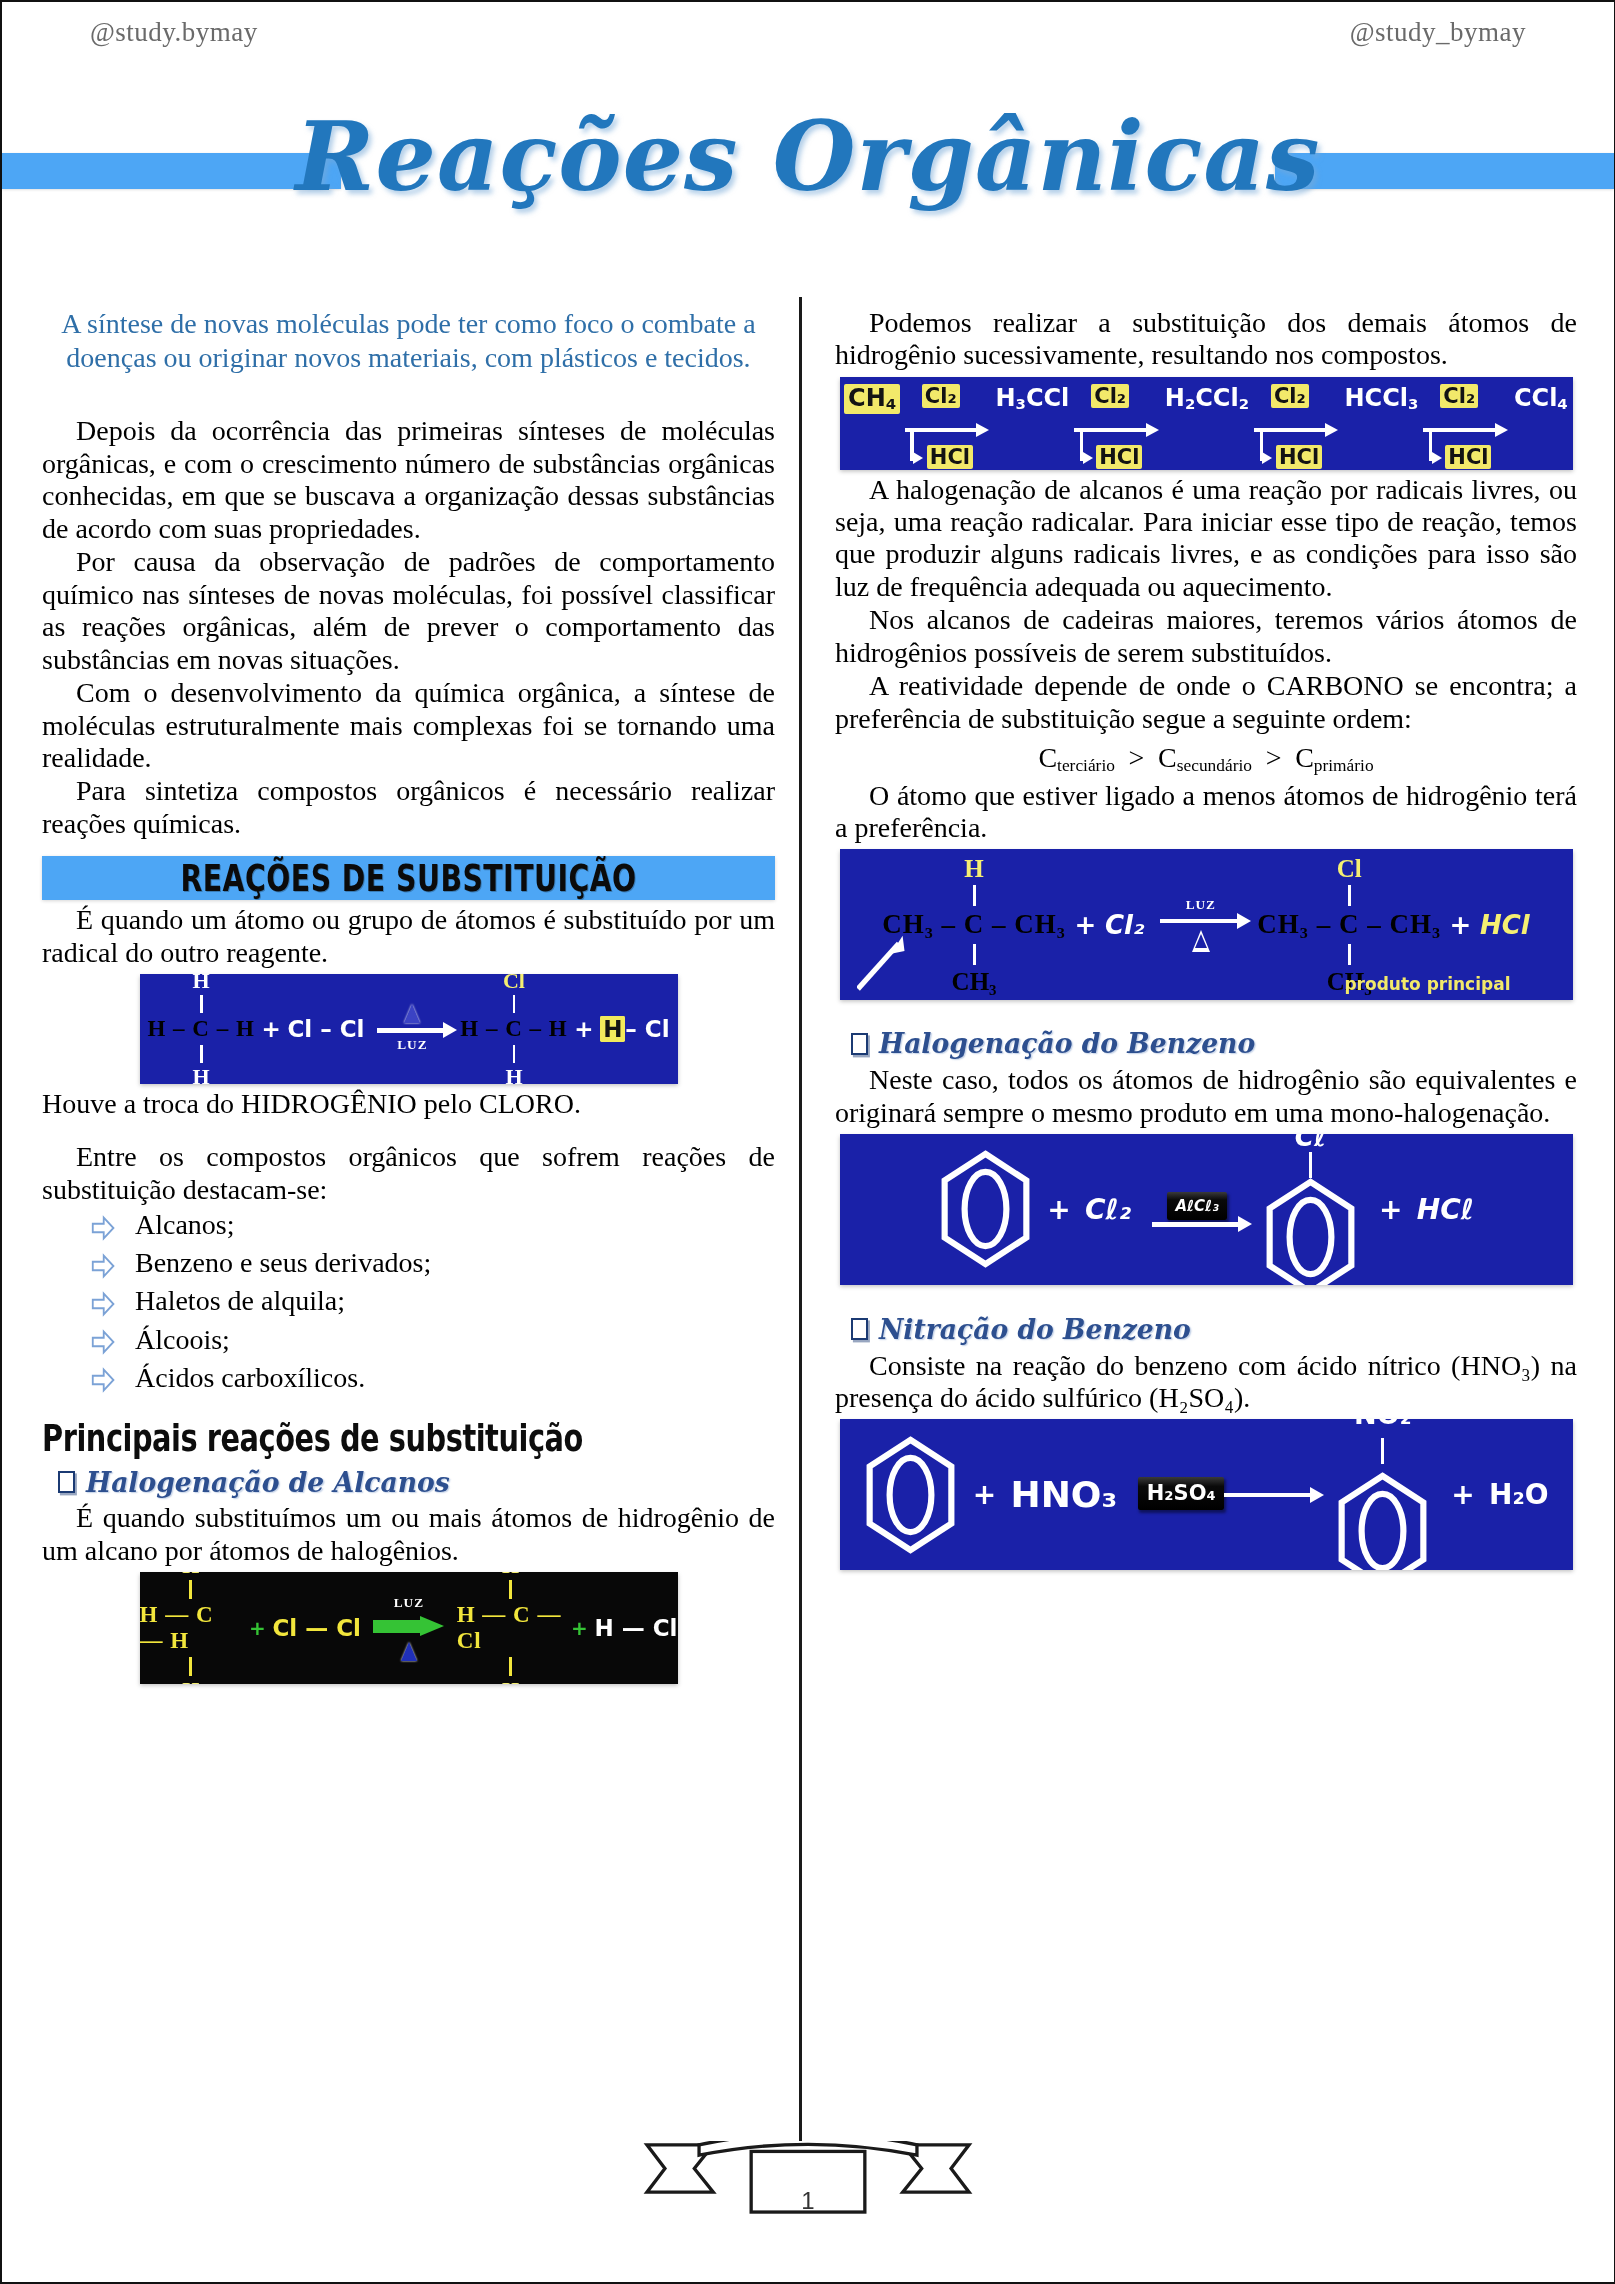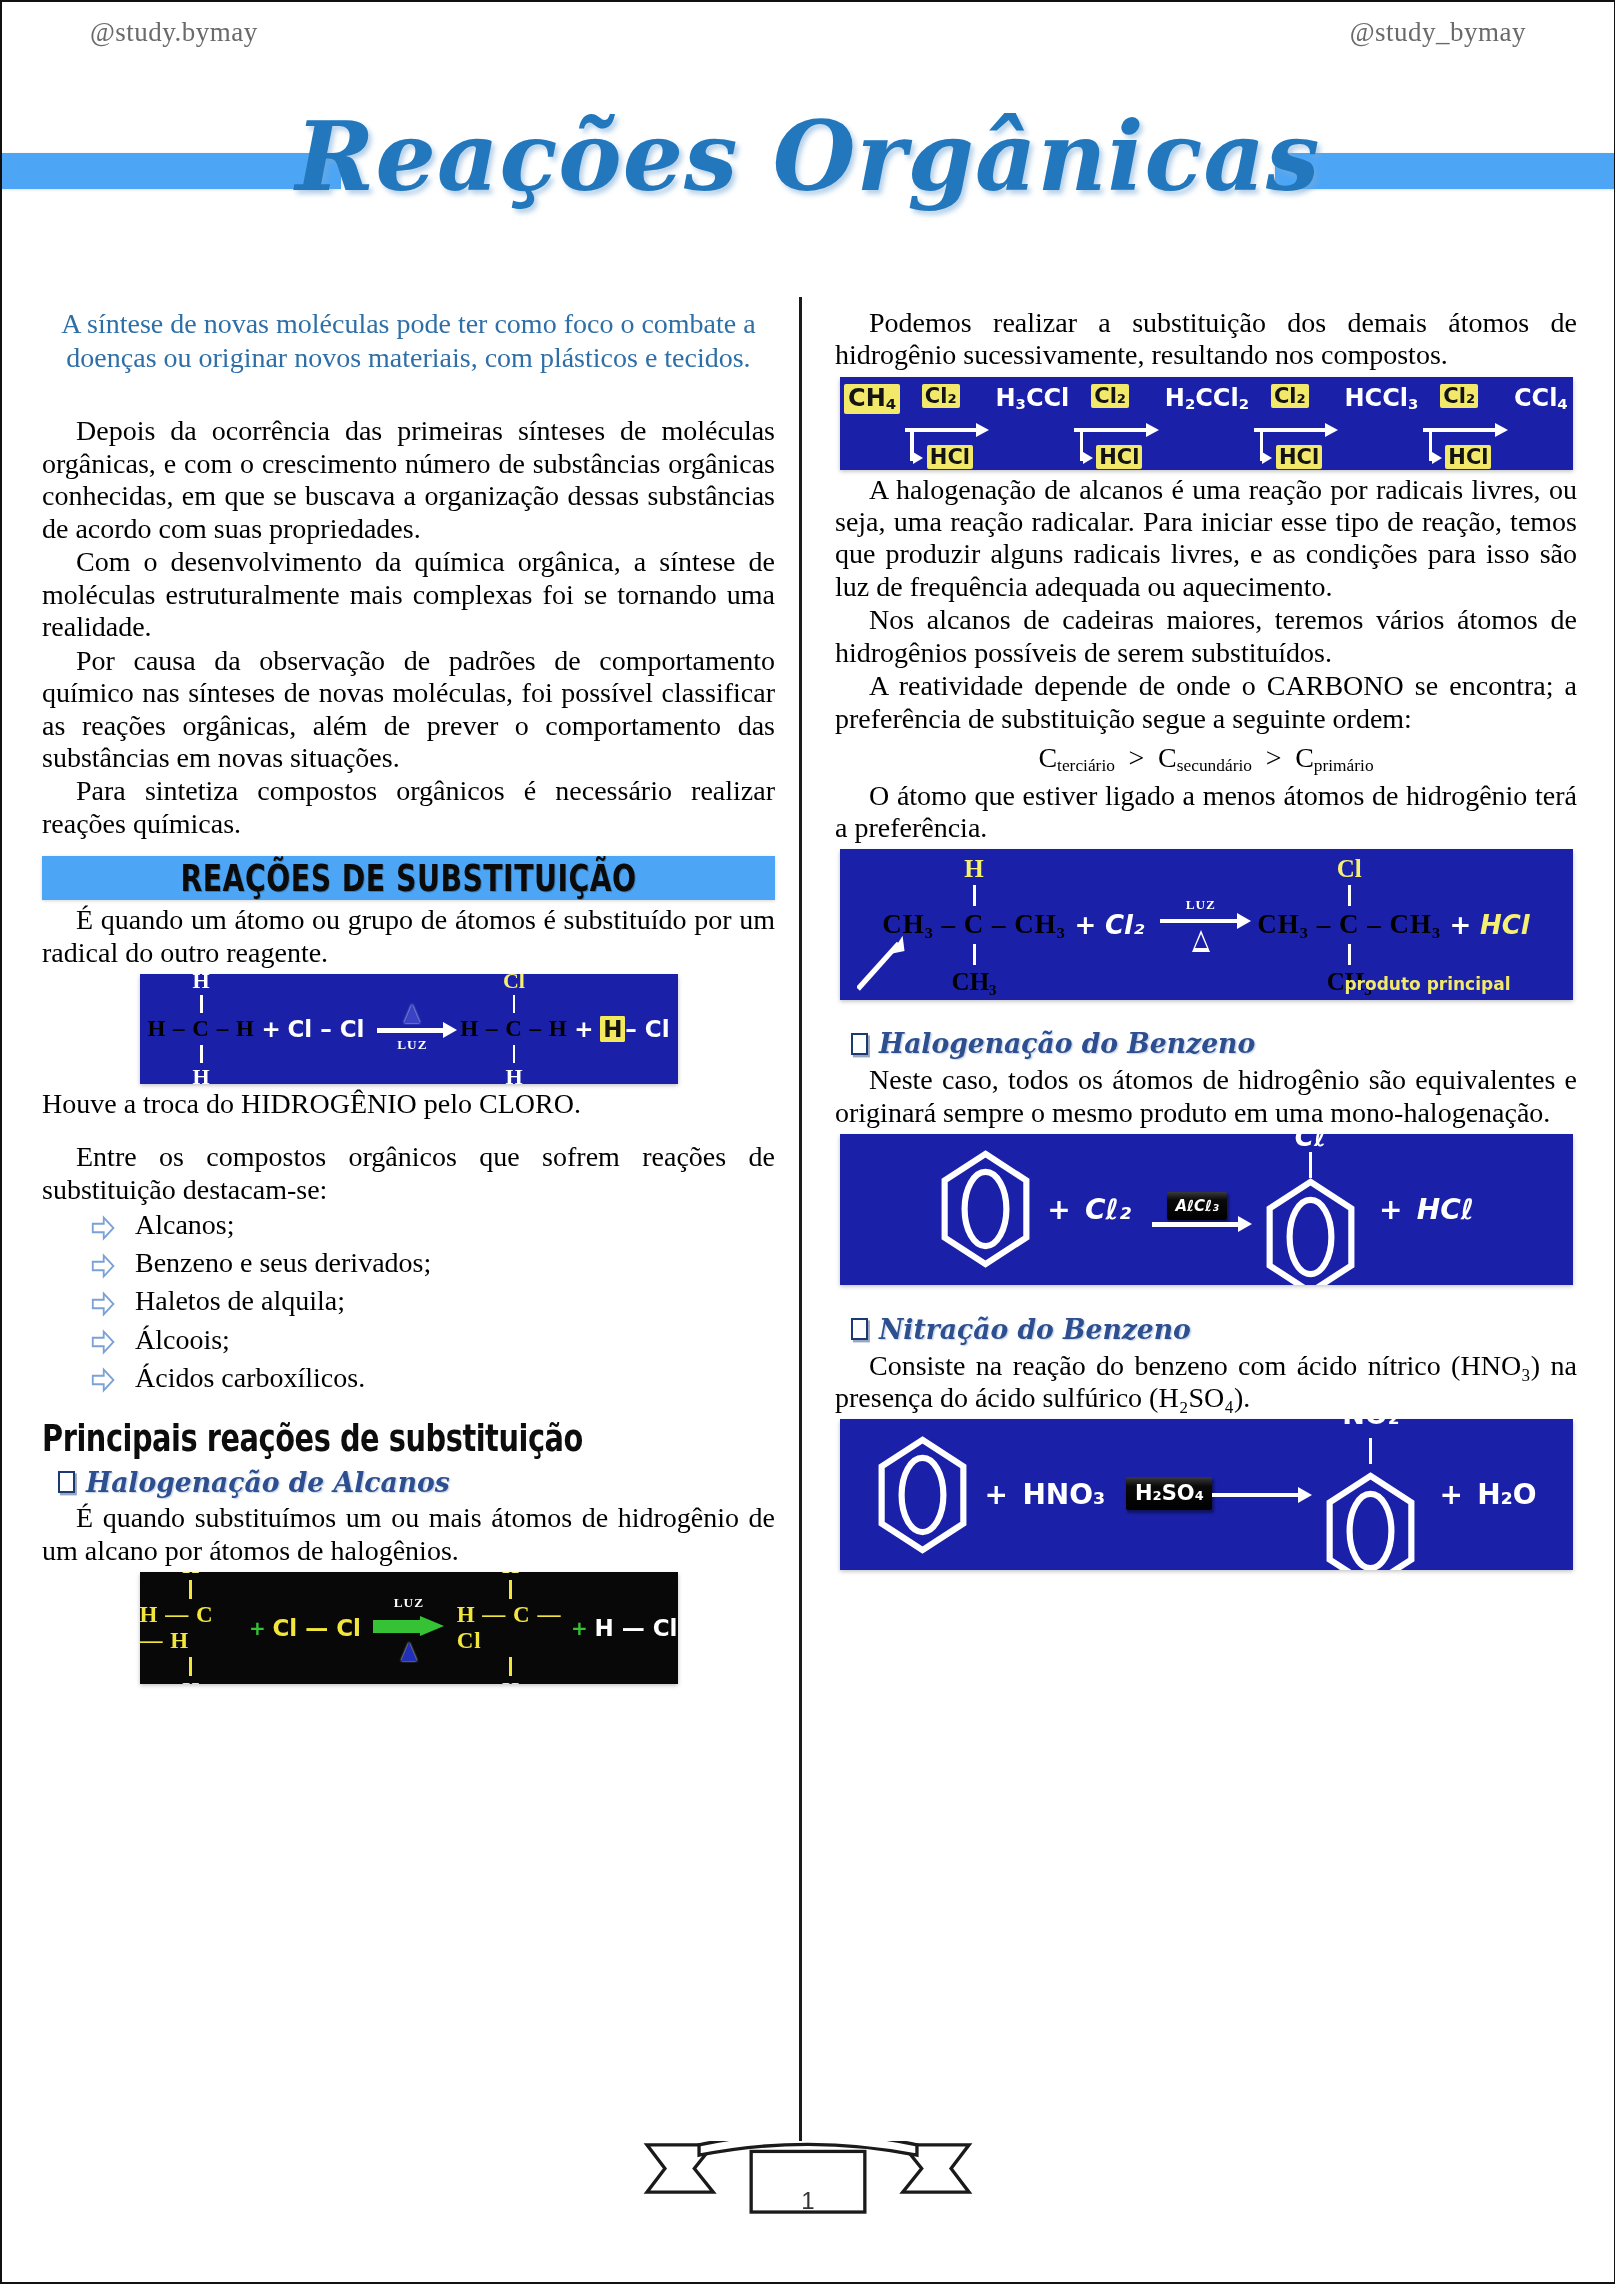--- a/index.html
+++ b/index.html
@@ -276,22 +276,22 @@
     <div class="title-script">Reações Orgânicas</div>
   </div>
 
   <div class="divider"></div>
 
   <div class="col left">
 
     <div class="intro">A síntese de novas moléculas pode ter como foco o combate a doenças ou originar novos materiais, com plásticos e tecidos.</div>
 
     <p class="body">Depois da ocorrência das primeiras sínteses de moléculas orgânicas, e com o crescimento número de substâncias orgânicas conhecidas, em que se buscava a organização dessas substâncias de acordo com suas propriedades.</p>
+    <p class="body">Por causa da observação de padrões de comportamento químico nas sínteses de novas moléculas, foi possível classificar as reações orgânicas, além de prever o comportamento das substâncias em novas situações.</p>
     <p class="body">Com o desenvolvimento da química orgânica, a síntese de moléculas estruturalmente mais complexas foi se tornando uma realidade.</p>
-    <p class="body">Por causa da observação de padrões de comportamento químico nas sínteses de novas moléculas, foi possível classificar as reações orgânicas, além de prever o comportamento das substâncias em novas situações.</p>
     <p class="body">Para sintetiza compostos orgânicos é necessário realizar reações químicas.</p>
 
     <div class="banner">
       <span>REAÇÕES DE SUBSTITUIÇÃO</span>
     </div>
 
     <p class="body">É quando um átomo ou grupo de átomos é substituído por um radical do outro reagente.</p>
 
     <div class="chembox" style="width:538px;height:110px;">
       <div class="eqrow" style="height:100%;">
@@ -554,21 +554,21 @@
 
     <div class="chembox" style="width:733px;height:151px;">
       <div class="center-eq" style="height:100%;">
         <span class="ring">
           <svg viewBox="0 0 200 248" width="95" height="118">
             <polygon points="100,8 186,64 186,184 100,240 14,184 14,64" fill="none" stroke="#fff" stroke-width="13"></polygon>
             <ellipse cx="100" cy="124" rx="44" ry="78" fill="none" stroke="#fff" stroke-width="13"></ellipse>
           </svg>
         </span>
         <span style="font-size:28px;">+</span>
-        <span style="font-size:28px;">HNO₃</span>
+        <span style="font-size:36px;">HNO₃</span>
 
         <span style="display:inline-flex;flex-direction:row;align-items:center;margin:0 6.7px;">
           <span class="catbox" style="font-size:21px;margin-bottom:2.9px;font-style:normal;">H₂SO₄</span>
           <span class="arrowline" style="width:90px;"></span>
         </span>
 
         <span style="display:inline-flex;flex-direction:column;align-items:center;gap:8px;">
           <span style="font-size:27px;">NO₂</span>
           <span style="width:2.9px;height:26px;background:#fff;"></span>
           <span class="ring">

